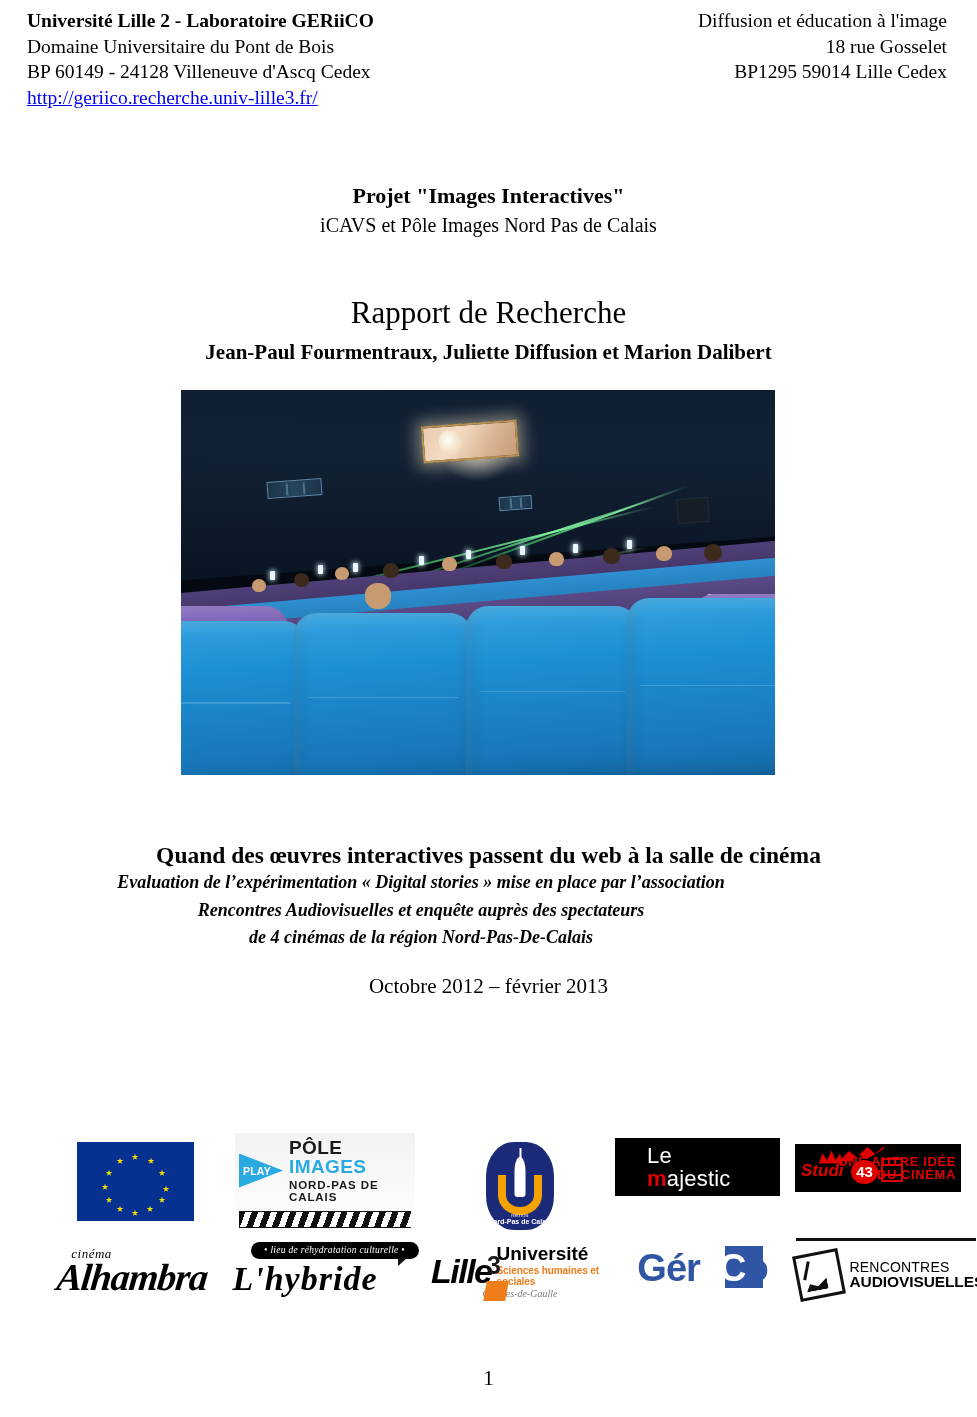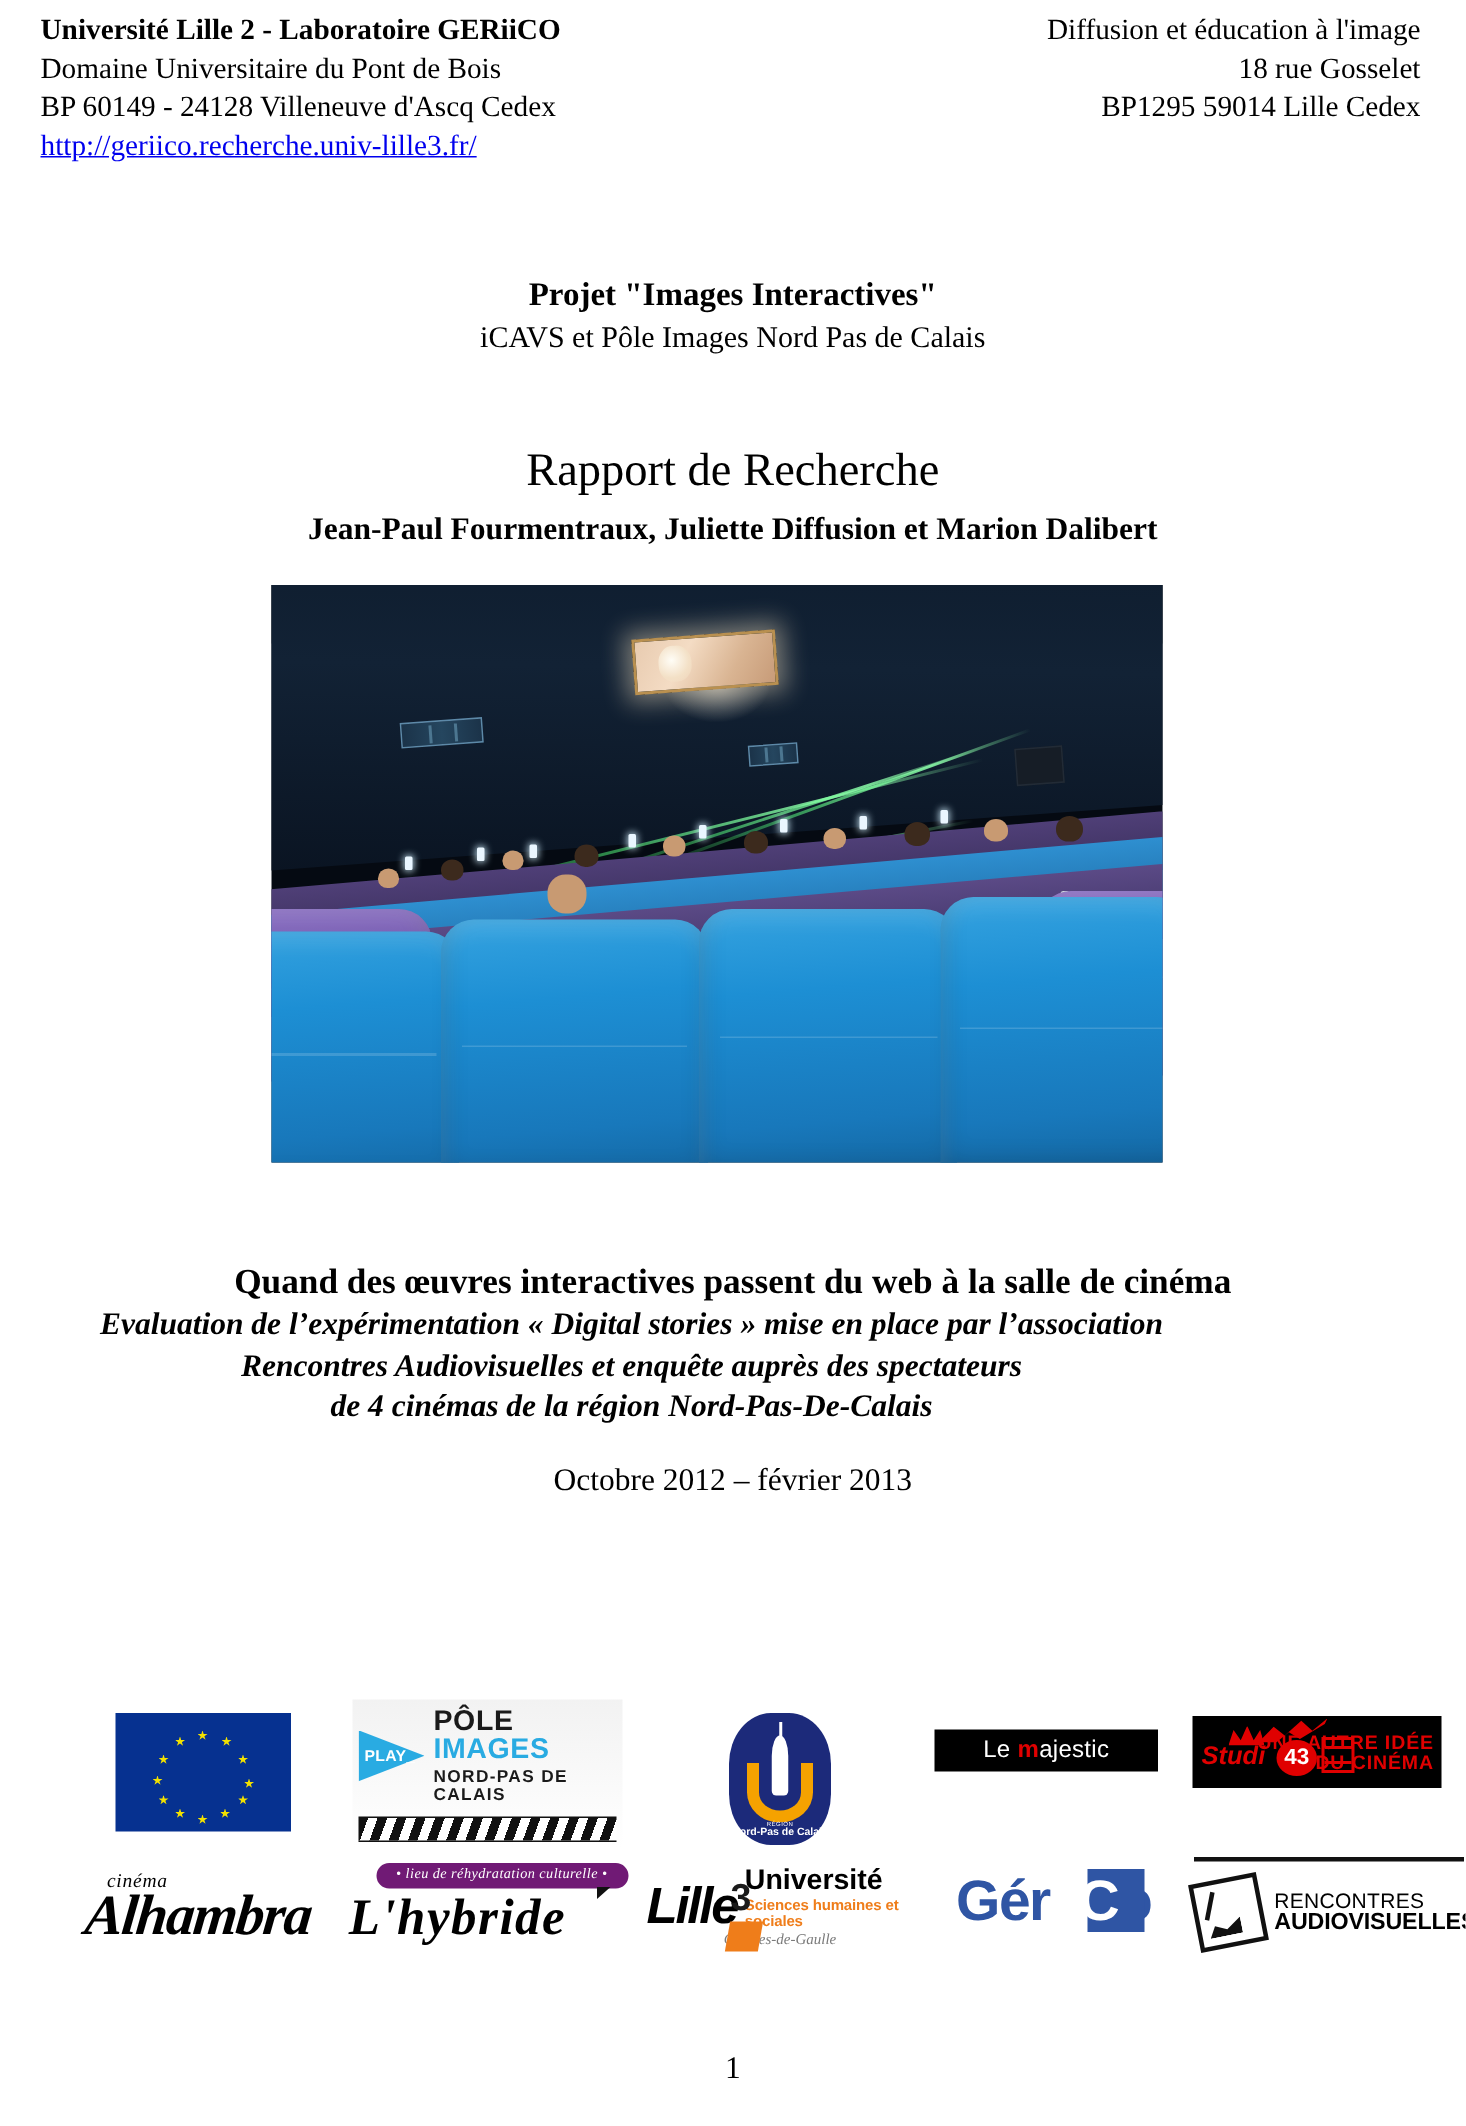--- a/index.html
+++ b/index.html
@@ -256,21 +256,21 @@
     font-size: 23.5px;
     font-weight: bold;
     line-height: 30px;
   }
   .main-sub {
     position: absolute;
     top: 869px;
     left: 0;
     width: 842px;
     text-align: center;
-    font-size: 21px;
+    font-size: 18px;
     font-weight: bold;
     font-style: italic;
     line-height: 27.5px;
   }
   .main-sub div { white-space: nowrap; }
   .period {
     position: absolute;
     top: 972px;
     left: 0;
     width: 977px;
@@ -418,21 +418,21 @@
     font-family: "Liberation Sans", sans-serif;
   }
   .region-label .l1 { font-size: 4px; letter-spacing: .3px; display: block; }
   .region-label .l2 { font-size: 7px; font-weight: bold; display: block; }
 
   
   .majestic {
     background: #000000;
     padding: 6px 32px;
     font-family: "Liberation Sans", sans-serif;
-    font-size: 16px;
+    font-size: 22px;
     color: #ffffff;
     letter-spacing: .2px;
     line-height: 1.05;
   }
   .majestic .m-red { color: #e00000; font-weight: bold; }
 
   
   .studio43 {
     background: #000000;
     width: 166px;
@@ -532,21 +532,21 @@
     letter-spacing: -1px;
     margin-top: -2px;
     transform: skewX(-6deg);
   }
 
   
   .hybride { position: relative; width: 186px; }
   .hyb-banner {
     position: relative;
     margin-left: 18px;
-    background: #701a75;
+    background: #000000;
     color: #ffffff;
     border-radius: 11px;
     padding: 3px 9px 4px;
     font-family: "Liberation Serif", serif;
     font-style: italic;
     font-size: 9.5px;
     letter-spacing: .3px;
     text-align: center;
     white-space: nowrap;
   }

